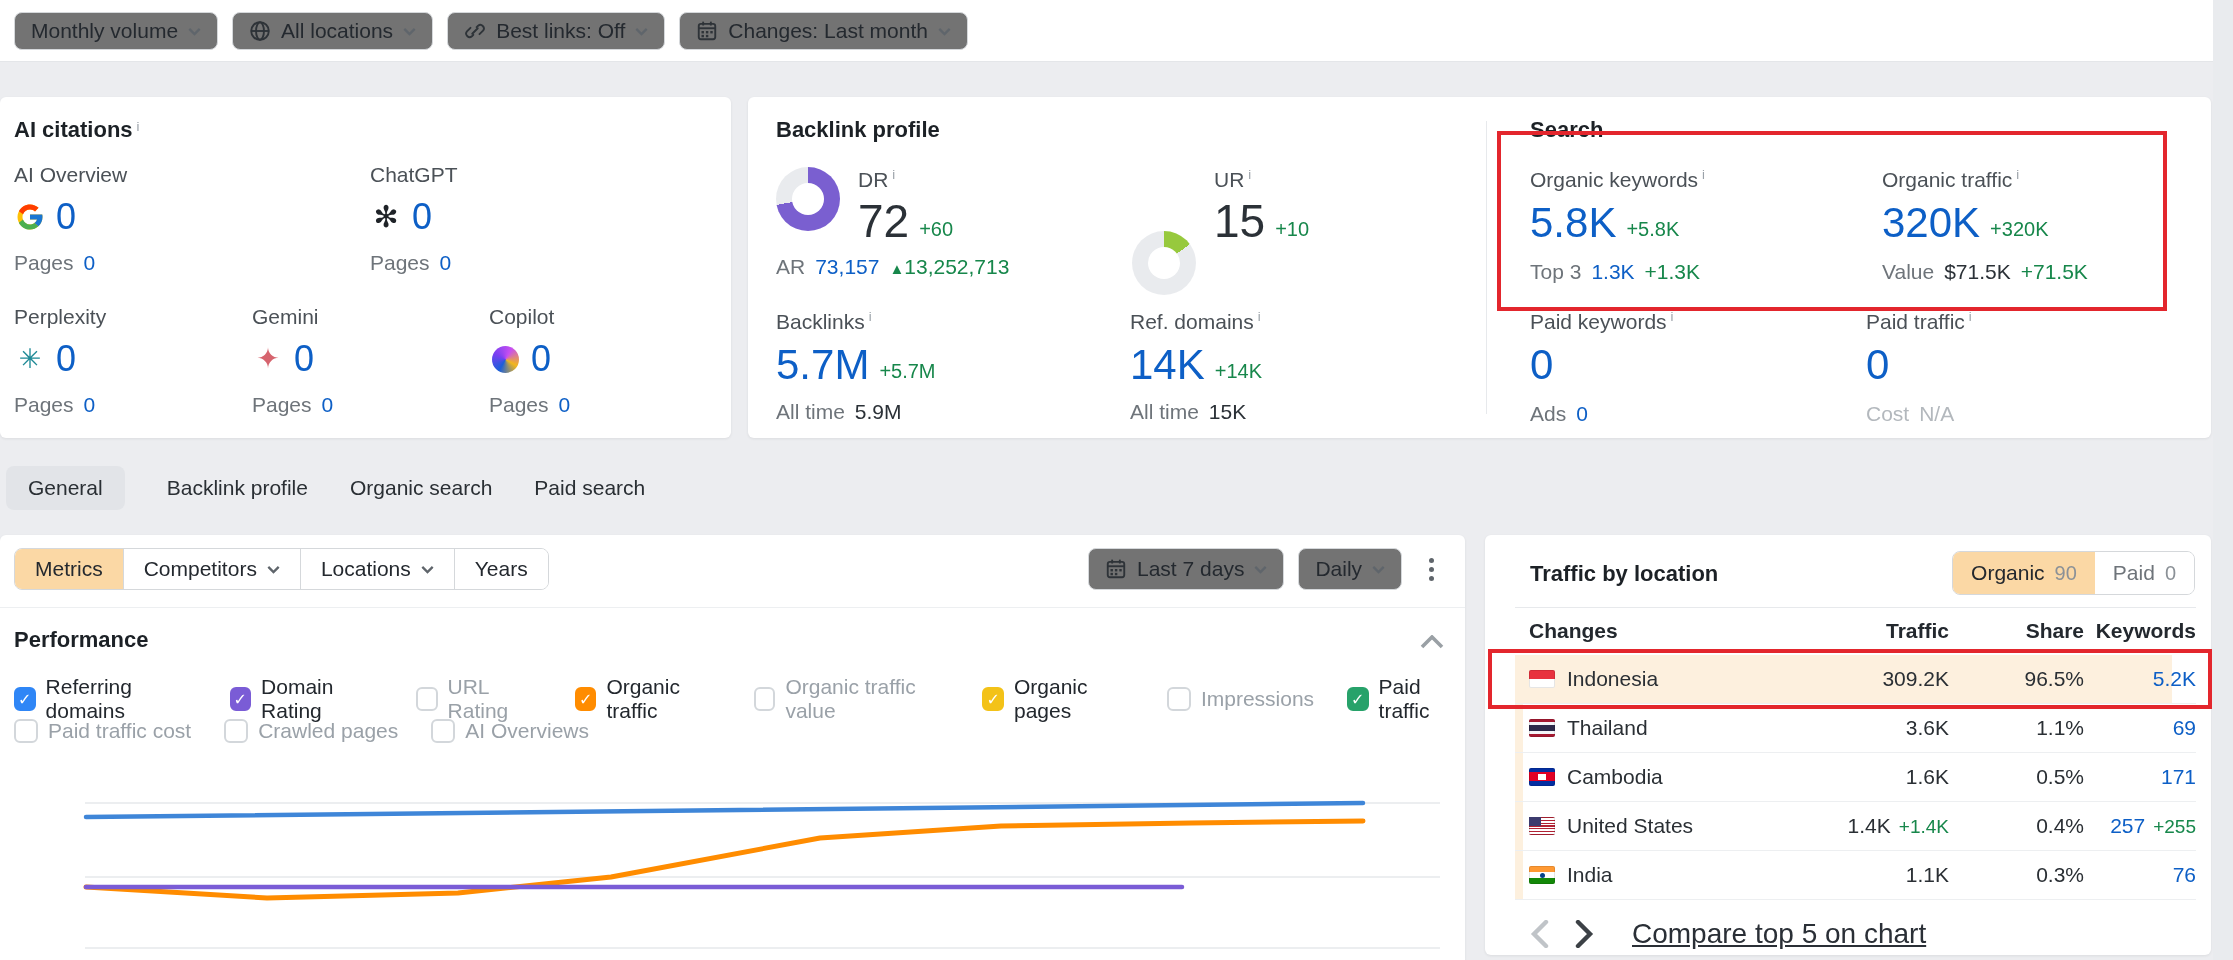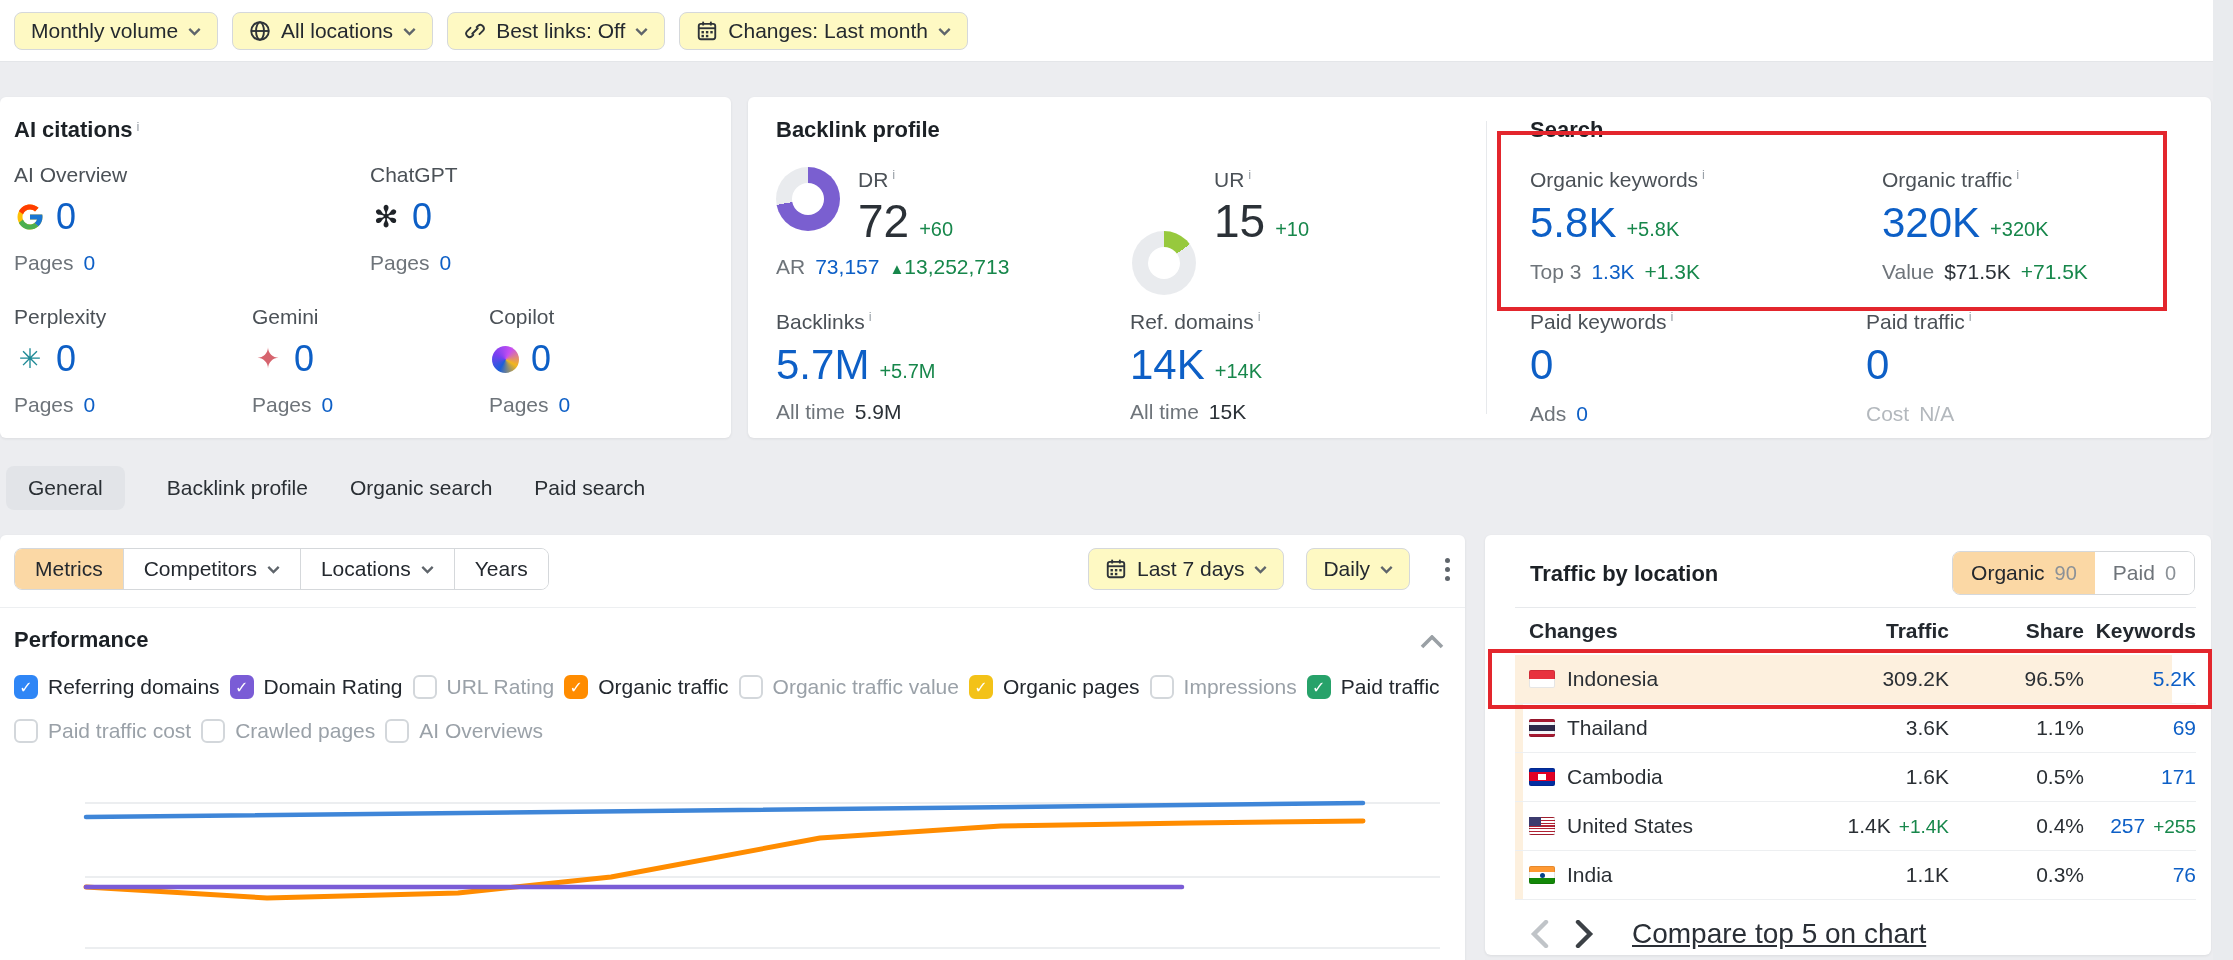--- a/index.html
+++ b/index.html
@@ -9,21 +9,21 @@
   }
   *{margin:0;padding:0;box-sizing:border-box;}
   html,body{width:2233px;height:960px;}
   body{font-family:"Liberation Sans","DejaVu Sans",sans-serif;background:#ecedf0;color:var(--dark);overflow:hidden;position:relative;}
   .abs{position:absolute;}
   .card{position:absolute;background:#fff;border-radius:6px;box-shadow:0 1px 3px rgba(25,32,41,.08);}
 
   
   #toolbar{left:0;top:0;width:2213px;height:62px;background:#fff;border-bottom:1px solid #e4e6e9;}
   #toolbar .row{display:flex;gap:14px;position:absolute;left:14px;top:12px;}
-  .tbtn{display:flex;align-items:center;gap:10px;height:38px;padding:0 16px;border:1px solid #d5d8db;border-radius:8px;background:#fef9c3;font-size:21px;color:#24292f;cursor:pointer;}
+  .tbtn{display:flex;align-items:center;gap:10px;height:38px;padding:0 16px;border:1px solid #d5d8db;border-radius:8px;background:#737373;font-size:21px;color:#24292f;cursor:pointer;}
   .tbtn svg.lead{flex:0 0 auto;}
   .chev{width:13px;height:9px;}
 
   
   .cardtitle{font-size:22px;font-weight:bold;color:#1c2126;}
   sup.info{font-size:13px;color:#9aa1a8;margin-left:4px;vertical-align:super;cursor:pointer;}
   .mlabel{font-size:21px;color:var(--label);}
   .bigval{font-size:42px;color:var(--blue);line-height:1;cursor:pointer;}
   .bigval.dark{color:#2b3137;cursor:default;}
   .delta{font-size:20px;color:var(--green);margin-left:10px;padding-bottom:3px;}
@@ -52,21 +52,21 @@
 
   
   #card-perf{left:0;top:535px;width:1465px;height:425px;border-radius:6px 6px 0 0;}
   .seg{display:flex;border:1px solid #d5d8db;border-radius:8px;overflow:hidden;height:42px;background:#fff;}
   .seg .item{display:flex;align-items:center;gap:10px;padding:0 20px;font-size:21px;color:#24292f;border-right:1px solid #d5d8db;cursor:pointer;background:#fff;}
   .seg .item:last-child{border-right:none;}
   .seg .item.active{background:var(--tan);}
   .controls-divider{position:absolute;left:0;right:0;top:72px;border-top:1px solid #edeff1;}
   .kebab{width:30px;height:42px;display:flex;flex-direction:column;align-items:center;justify-content:center;gap:4px;cursor:pointer;}
   .kebab i{width:5px;height:5px;border-radius:50%;background:#5f656b;}
-  .cbrow{display:flex;gap:10px;align-items:center;}
+  .cbrow{display:flex;gap:33px;align-items:center;}
   .cb{display:flex;gap:10px;align-items:center;cursor:pointer;}
   .cb-box{width:24px;height:24px;border-radius:6px;border:2px solid #d3d7db;background:#fff;display:flex;align-items:center;justify-content:center;font-size:16px;color:#fff;font-weight:bold;}
   .cb.on .cb-box::after{content:"\2713";}
   .cb-label{font-size:21px;color:#23282e;}
   .cb.off .cb-label{color:#9aa1a8;}
 
   
   #card-loc{left:1485px;top:535px;width:726px;height:420px;}
   .toggle{position:absolute;display:flex;border:1px solid #d5d8db;border-radius:8px;overflow:hidden;height:44px;}
   .toggle .tg{display:flex;align-items:center;gap:10px;padding:0 18px;font-size:21px;cursor:pointer;background:#fff;color:var(--gray);}
@@ -363,21 +363,21 @@
         <span>Locations</span>
         <svg class="chev" viewBox="0 0 10 6">
           <path d="M1 1l4 4 4-4" fill="none" stroke="#5f656b" stroke-width="1.8"></path>
         </svg>
       </span>
     <span class="item">
         <span>Years</span>
       </span>
   </div>
 
-  <div class="abs" style="left:1088px;top:13px;display:flex;gap:22px;align-items:flex-end;">
+  <div class="abs" style="left:1088px;top:13px;display:flex;gap:14px;align-items:flex-end;">
     <button class="tbtn" style="height:42px;">
       <svg class="lead" width="22" height="22" viewBox="0 0 20 20">
           <g fill="none" stroke="#2e3338" stroke-width="1.7">
             <rect x="2.5" y="3.5" width="15" height="14" rx="2"></rect>
             <line x1="2.5" y1="7.5" x2="17.5" y2="7.5"></line>
             <line x1="6.5" y1="1.5" x2="6.5" y2="5"></line>
             <line x1="13.5" y1="1.5" x2="13.5" y2="5"></line>
           </g>
           <g fill="#2e3338">
             <rect x="5" y="10" width="2.2" height="2.2"></rect>

